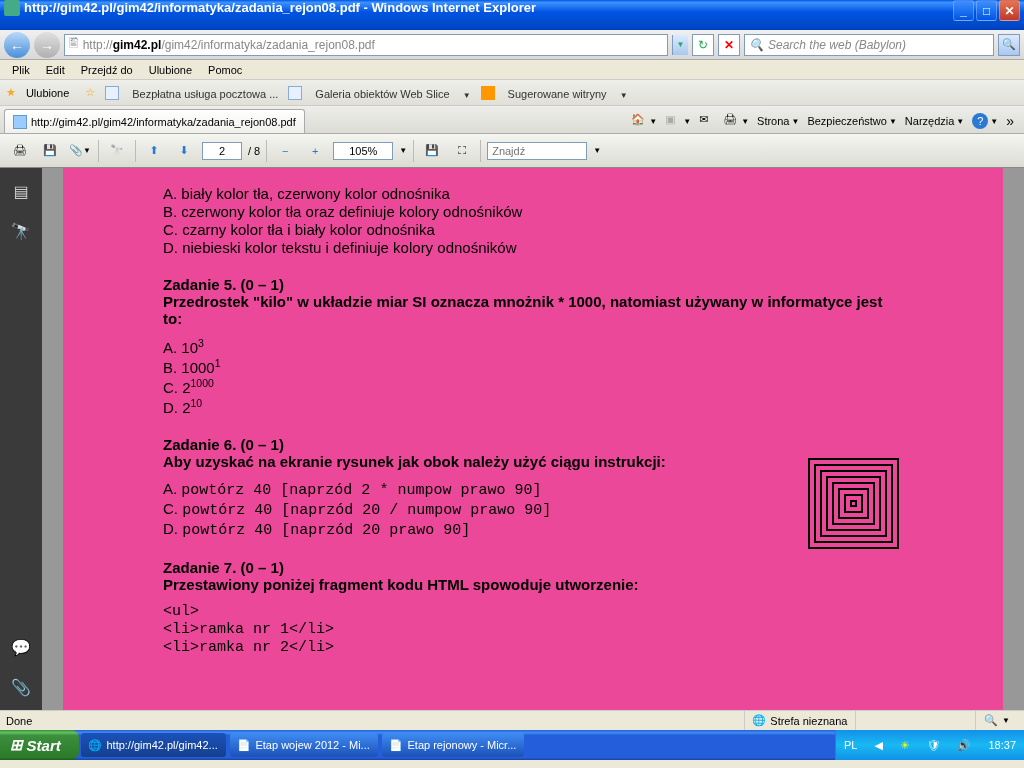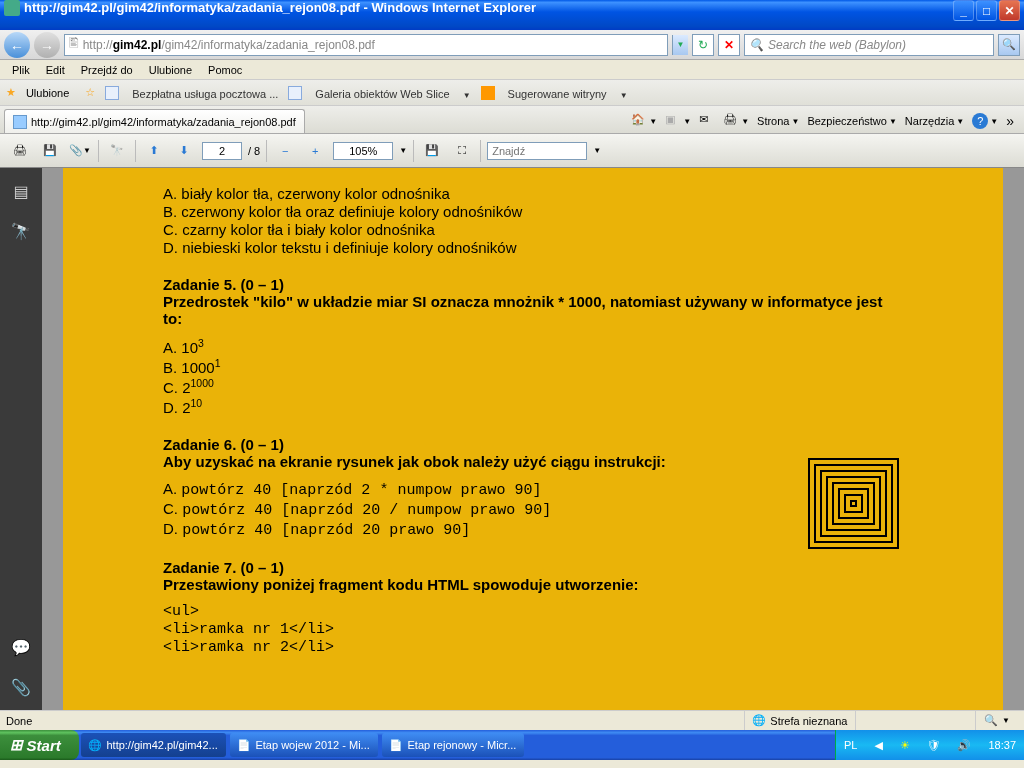--- a/index.html
+++ b/index.html
@@ -51,21 +51,21 @@
 .page-input { width: 40px; height: 18px; border: 1px solid #7f9db9; background: white; text-align: center; font-size: 11px; }
 .zoom-input { width: 60px; height: 18px; border: 1px solid #7f9db9; background: white; text-align: center; font-size: 11px; }
 .find-input { width: 100px; height: 18px; border: 1px solid #7f9db9; background: white; padding: 0 4px; color: #888; font-size: 11px; }
 
 
 .pdf-area { height: 542px; display: flex; background: #606060; }
 .pdf-sidebar { width: 42px; background: #3a3a3a; display: flex; flex-direction: column; align-items: center; padding-top: 12px; gap: 18px; }
 .pdf-sidebar .sb-icon { width: 22px; height: 22px; color: #ccc; display: flex; align-items: center; justify-content: center; font-size: 16px; }
 .pdf-sidebar-bottom { margin-top: auto; padding-bottom: 12px; display:flex; flex-direction:column; gap:18px; align-items:center; }
 .pdf-page-wrap { flex: 1; background: #989898; overflow: hidden; display: flex; justify-content: center; }
-.pdf-page { width: 940px; background: #eab308; margin-top: 0; padding: 16px 100px 16px 100px; font-family: 'Times New Roman', serif; font-size: 15px; color: #000; position: relative; }
+.pdf-page { width: 940px; background: #ec4899; margin-top: 0; padding: 16px 100px 16px 100px; font-family: 'Times New Roman', serif; font-size: 15px; color: #000; position: relative; }
 .pdf-page .ans { margin: 1px 0; }
 .pdf-page .q-title { font-weight: bold; margin-top: 20px; }
 .pdf-page .q-text { font-weight: bold; margin-bottom: 10px; }
 .pdf-page .code { font-family: 'Courier New', monospace; }
 .spiral { position: absolute; right: 100px; top: 290px; width: 95px; height: 95px; }
 .spiral div { position: absolute; border: 2px solid black; }
 sup { font-size: 0.7em; }
 
 
 .statusbar { height: 20px; background: #ece9d8; border-top: 1px solid #ccc; display: flex; align-items: center; padding: 0 6px; font-size: 11px; }

